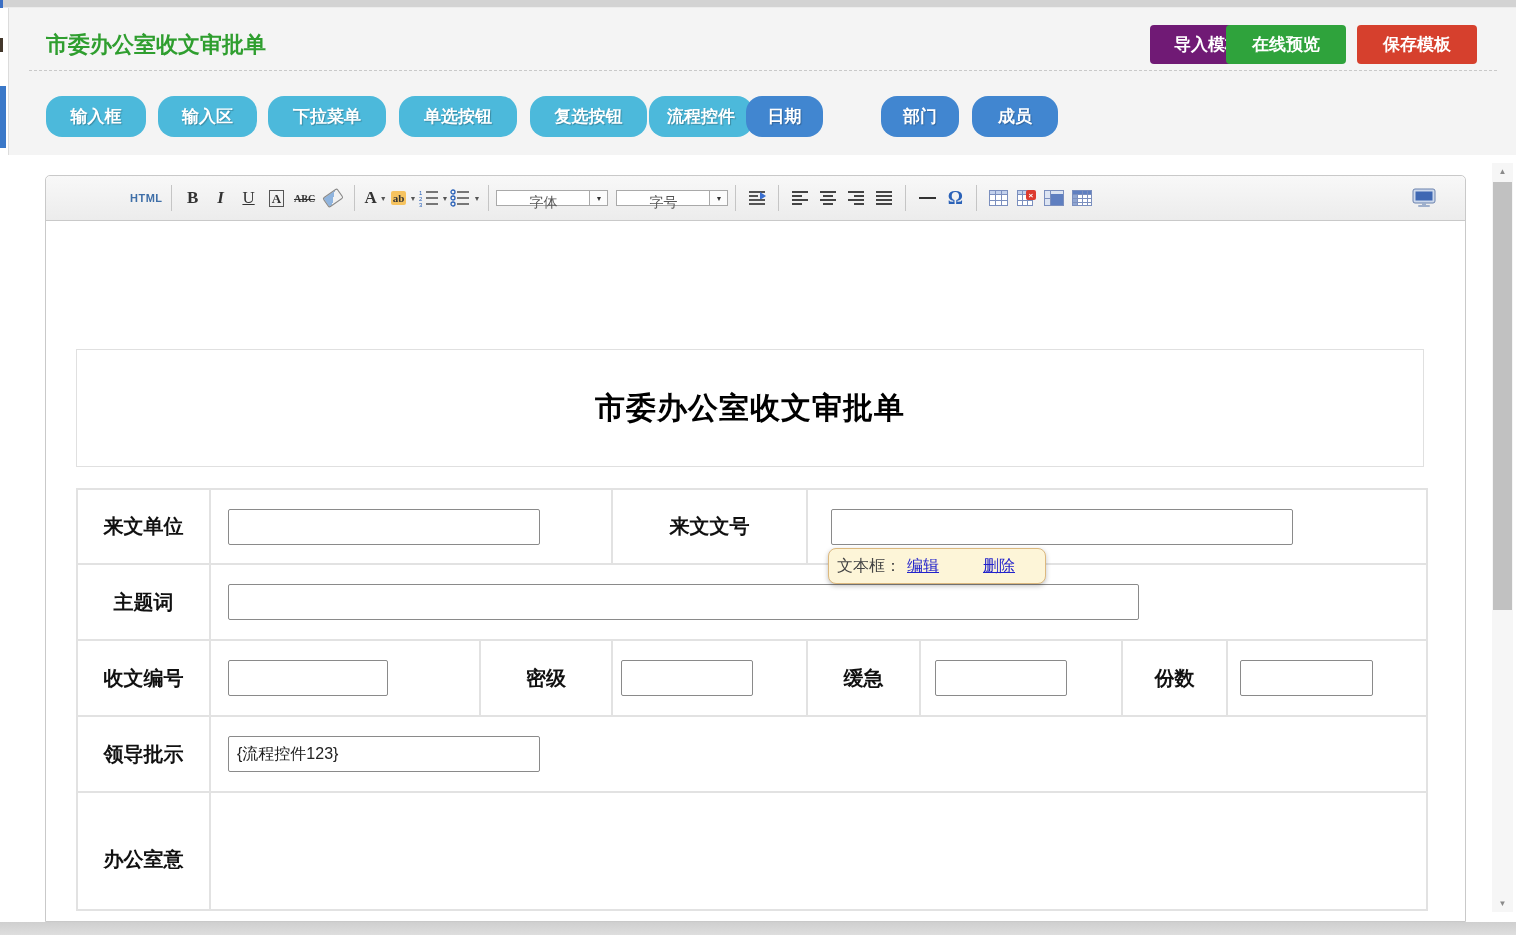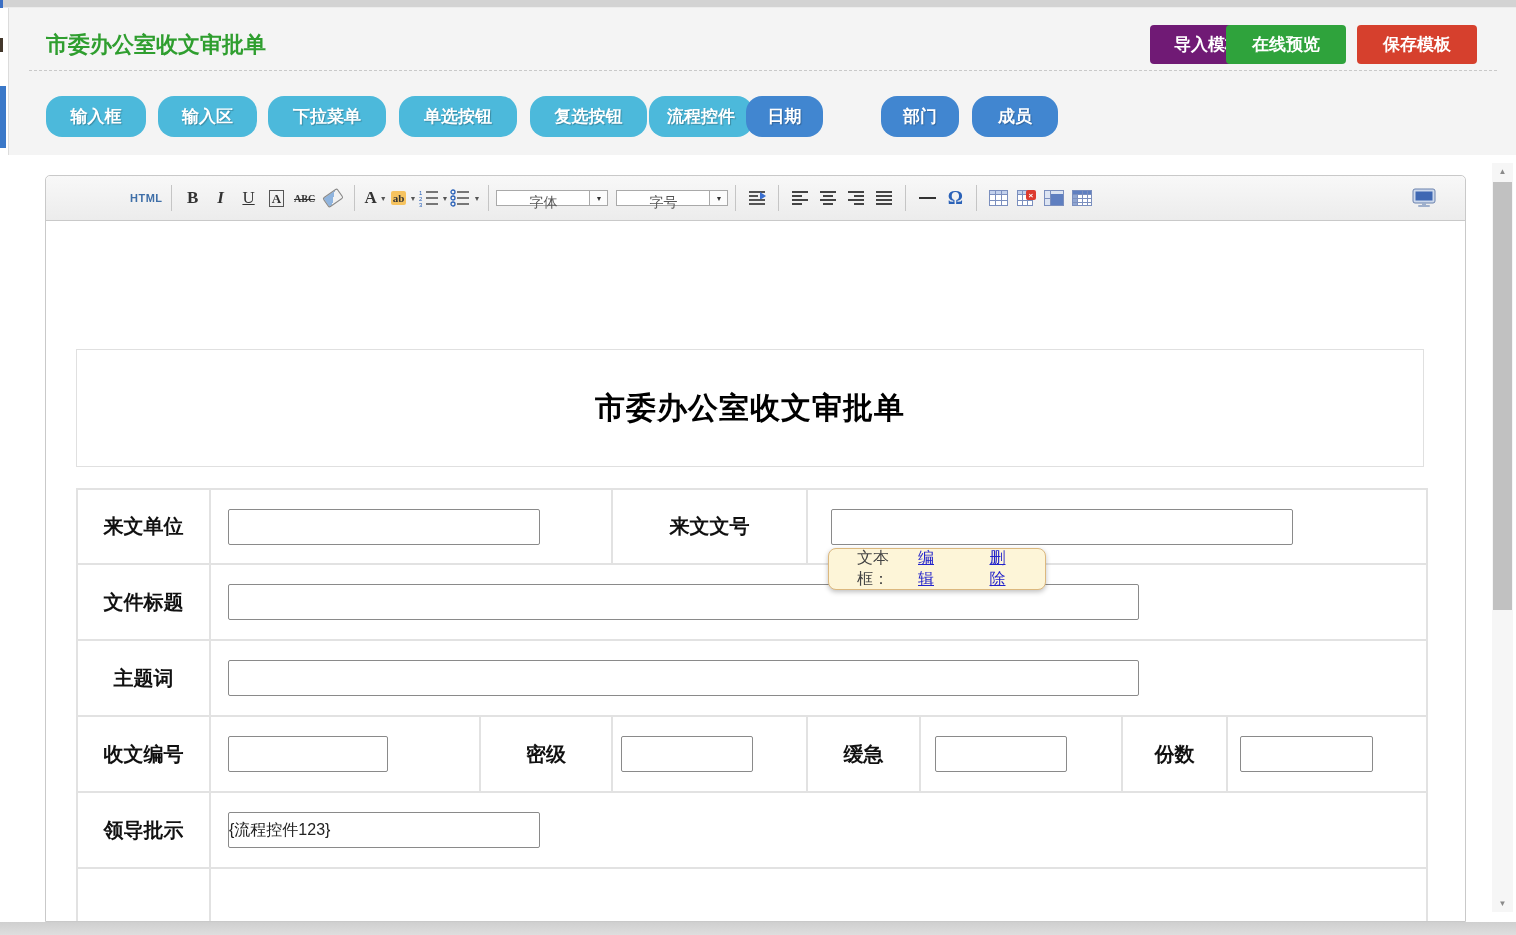--- a/index.html
+++ b/index.html
@@ -67,27 +67,27 @@
 
   
   .editor-body { position:relative; width:100%; height:701px; background:#fff; overflow:hidden; }
   .doc-title-box { position:absolute; left:30px; top:128px; width:1348px; height:118px;
                    border:1px solid #e0e0e0; display:flex; align-items:center; justify-content:center; }
   .doc-title { font-size:30px; font-weight:bold; color:#000; letter-spacing:1px; }
   table.doc { position:absolute; left:30px; top:267px; width:1350px; border-collapse:collapse; table-layout:fixed; }
   table.doc td { border:2px solid #e2e2e2; vertical-align:middle; }
   td.lbl { text-align:center; font-size:20px; font-weight:bold; color:#111; }
   input.fld { height:36px; border:1px solid #8a8a8a; border-radius:2px; background:#fff;
-              font-size:16px; color:#222; padding:0 0; display:block; }
+              font-size:16px; color:#222; padding:0 8px; display:block; }
   td.top-align { vertical-align:top; }
 
   
-  .tooltip { position:absolute; left:828px; top:548px; width:218px; height:42px; z-index:20;
+  .tooltip { position:absolute; left:828px; top:548px; width:218px; height:36px; z-index:20;
              background:#fdf5d8; border:1px solid #dcb87e; border-radius:8px;
-             box-shadow:0 2px 5px rgba(0,0,0,.25); display:flex; align-items:center; padding:0 28px;
+             box-shadow:0 2px 5px rgba(0,0,0,.25); display:flex; align-items:center; padding:0 8px;
              font-family:"Liberation Serif", serif; font-size:16px; color:#444; }
   .tooltip a { color:#2323cb; text-decoration:underline; cursor:pointer; }
   .tt-edit { margin-left:6px; }
   .tt-del  { margin-left:44px; }
 
   
   .vscroll { position:absolute; left:1492px; top:163px; width:21px; height:749px; background:#f6f6f6; }
   .vs-btn { position:absolute; left:0; width:21px; height:17px; background:#f6f6f6; display:flex;
             align-items:center; justify-content:center; font-size:8px; color:#8a8a8a; cursor:pointer; }
   .vs-up { top:0; } .vs-down { bottom:0; }
@@ -312,26 +312,20 @@
             <td class="lbl">来文单位</td>
             <td colspan="2">
               <input class="fld" style="width: 312px; margin-left: 17px;">
             </td>
             <td class="lbl">来文文号</td>
             <td colspan="4">
               <input class="fld" style="width: 462px; margin-left: 23px;">
             </td>
           </tr>
           <tr style="height:76px">
-            <td class="lbl">文件标题</td>
-            <td colspan="7">
-              <input class="fld" style="width: 911px; margin-left: 17px;">
-            </td>
-          </tr>
-          <tr style="height:76px">
             <td class="lbl">主题词</td>
             <td colspan="7">
               <input class="fld" style="width: 911px; margin-left: 17px;">
             </td>
           </tr>
           <tr style="height:76px">
             <td class="lbl">收文编号</td>
             <td>
               <input class="fld" style="width: 160px; margin-left: 17px;">
             </td>

